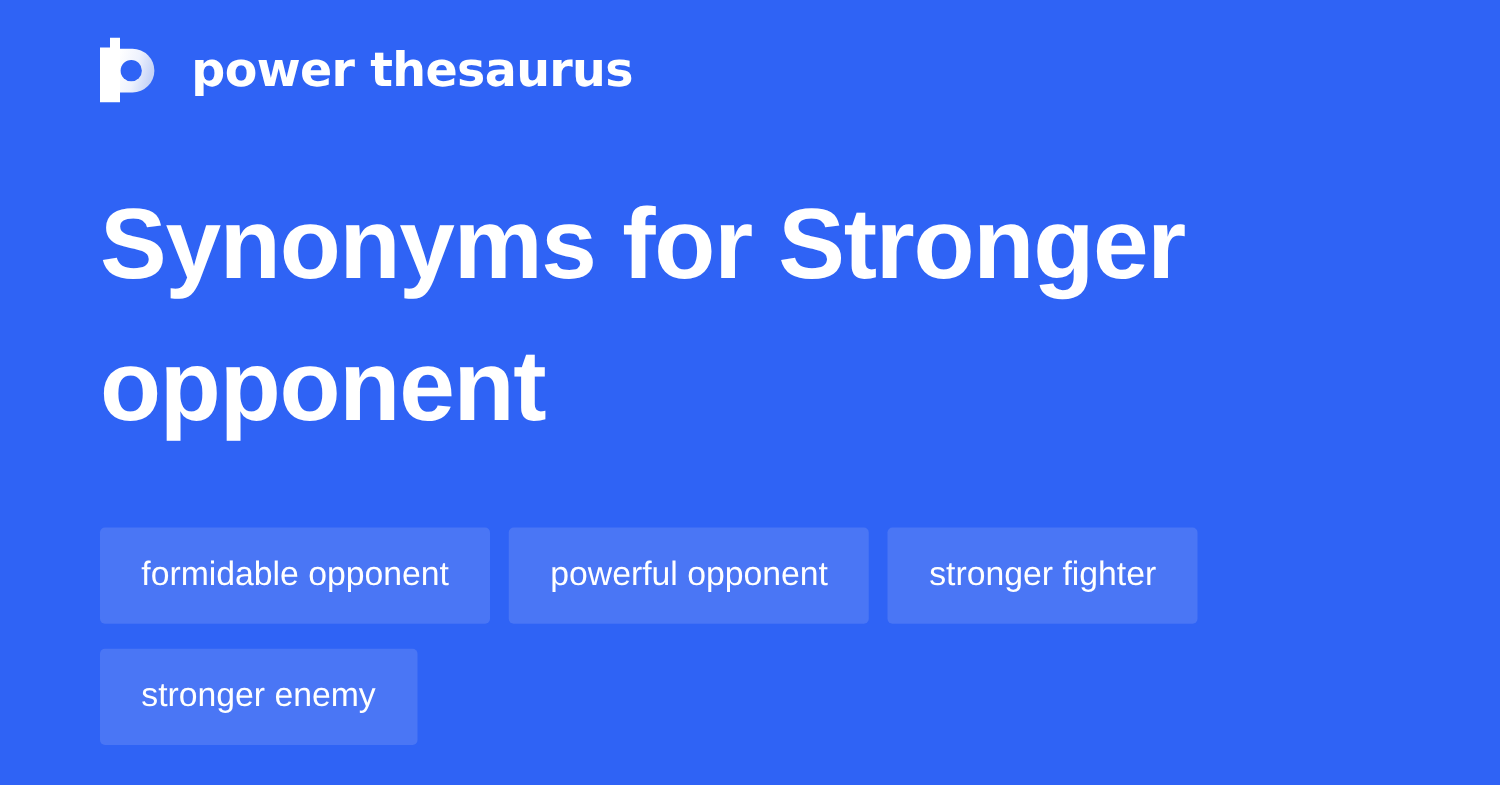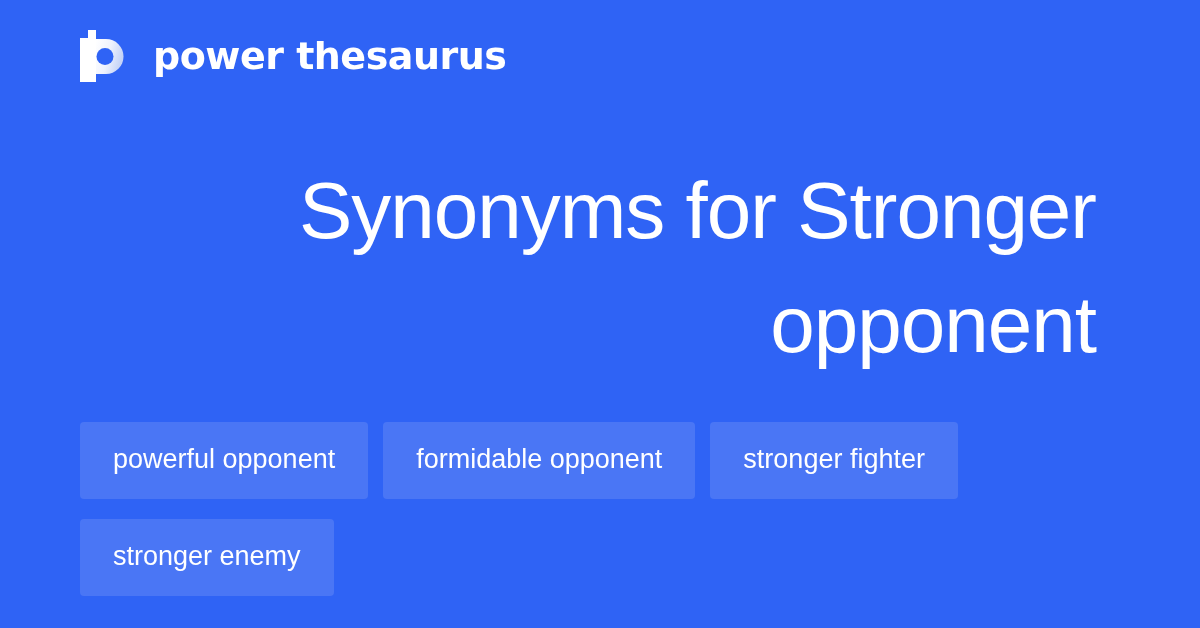--- a/index.html
+++ b/index.html
@@ -52,26 +52,25 @@
   }
 
   
   .headline {
     position: absolute;
     left: 80px;
     top: 138px;
     width: 1000px;
     font-family: "Liberation Sans", sans-serif;
     font-size: 80px;
-    font-weight: normal;
+    font-weight: bold;
     color: #ffffff;
     line-height: 114px;
     letter-spacing: -1px;
-    margin: 16px;
-    text-align: right;
+    margin: 0;
   }
 
   
   .chips {
     position: absolute;
     left: 80px;
     top: 422px;
     width: 1040px;
     display: flex;
     flex-wrap: wrap;
@@ -111,19 +110,19 @@
 
       <path d="M16 9 H26 A17.5 17.5 0 0 1 26 44 H16 Z" fill="url(#bowlGrad)"></path>
       <circle cx="25" cy="26.5" r="8.5" fill="#2f63f5"></circle>
     </svg>
     <span class="brand-name">power thesaurus</span>
   </div>
 
   <h1 class="headline">Synonyms for Stronger opponent</h1>
 
   <div class="chips">
+    <span class="chip">formidable opponent</span>
     <span class="chip">powerful opponent</span>
-    <span class="chip">formidable opponent</span>
     <span class="chip">stronger fighter</span>
     <span class="chip">stronger enemy</span>
   </div>
 
 </div>
 
 </body></html>

